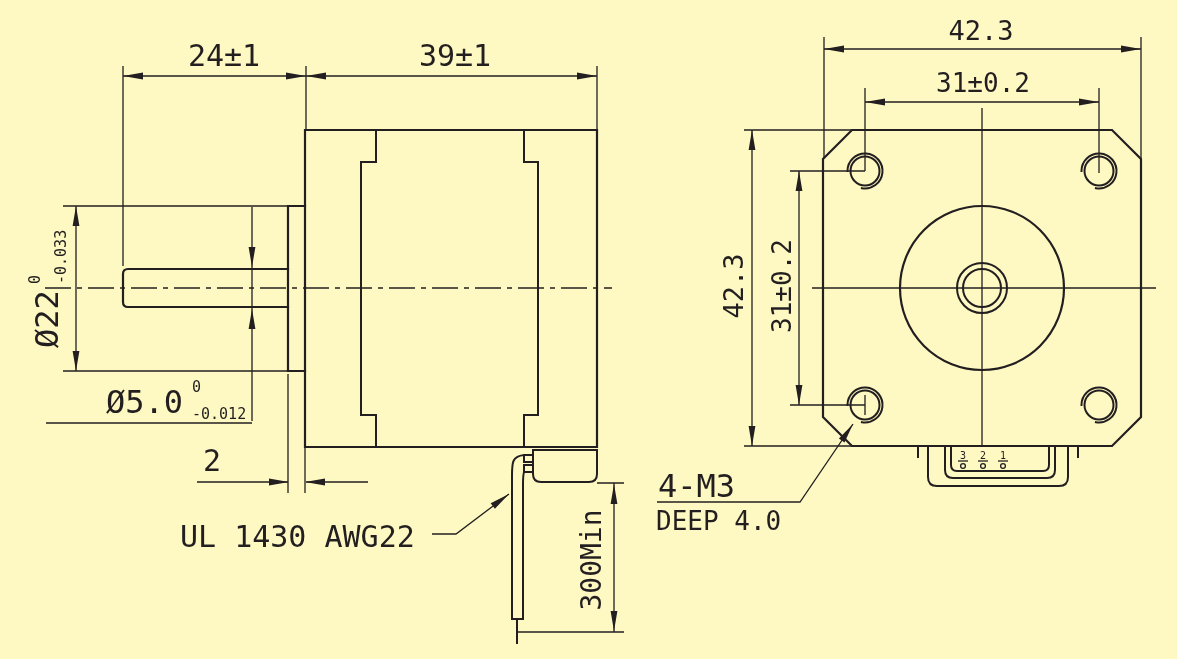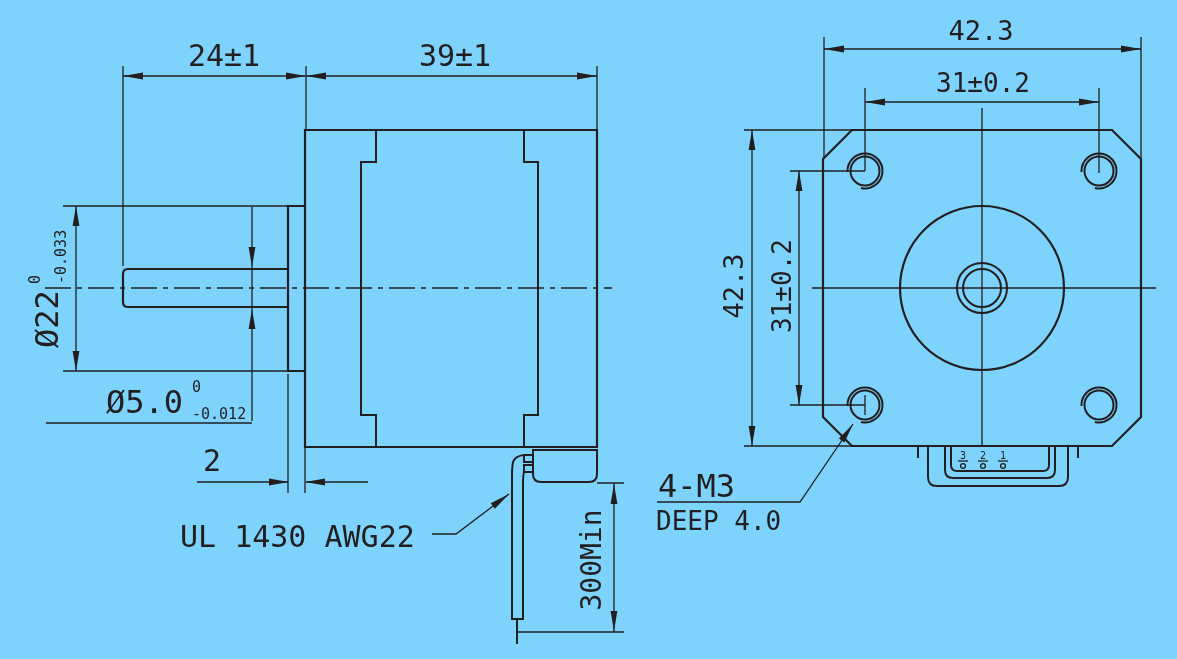--- a/index.html
+++ b/index.html
@@ -1,16 +1,16 @@
 <!DOCTYPE html>
 <html><head>
 <meta charset="utf-8">
 <style>
   html,body{margin:0;padding:0;background:#ffffff;}
-  .stage{position:relative;width:1177px;height:659px;background:#7dd3fc;overflow:hidden;}
+  .stage{position:relative;width:1177px;height:659px;background:#fef9c3;overflow:hidden;}
   svg{display:block;}
   text{font-family:"DejaVu Sans Mono","Liberation Mono",monospace;fill:#231f20;}
   .obj{stroke:#231f20;stroke-width:2.2;fill:none;stroke-linecap:square;}
   .obj2{stroke:#231f20;stroke-width:2;fill:none;stroke-linecap:square;}
   .thin{stroke:#231f20;stroke-width:1.3;fill:none;stroke-linecap:butt;}
   .cl{stroke:#231f20;stroke-width:1.4;fill:none;stroke-dasharray:26 6 5 6;}
   .ah{fill:#231f20;stroke:none;}
 </style>
 </head>
 <body>

